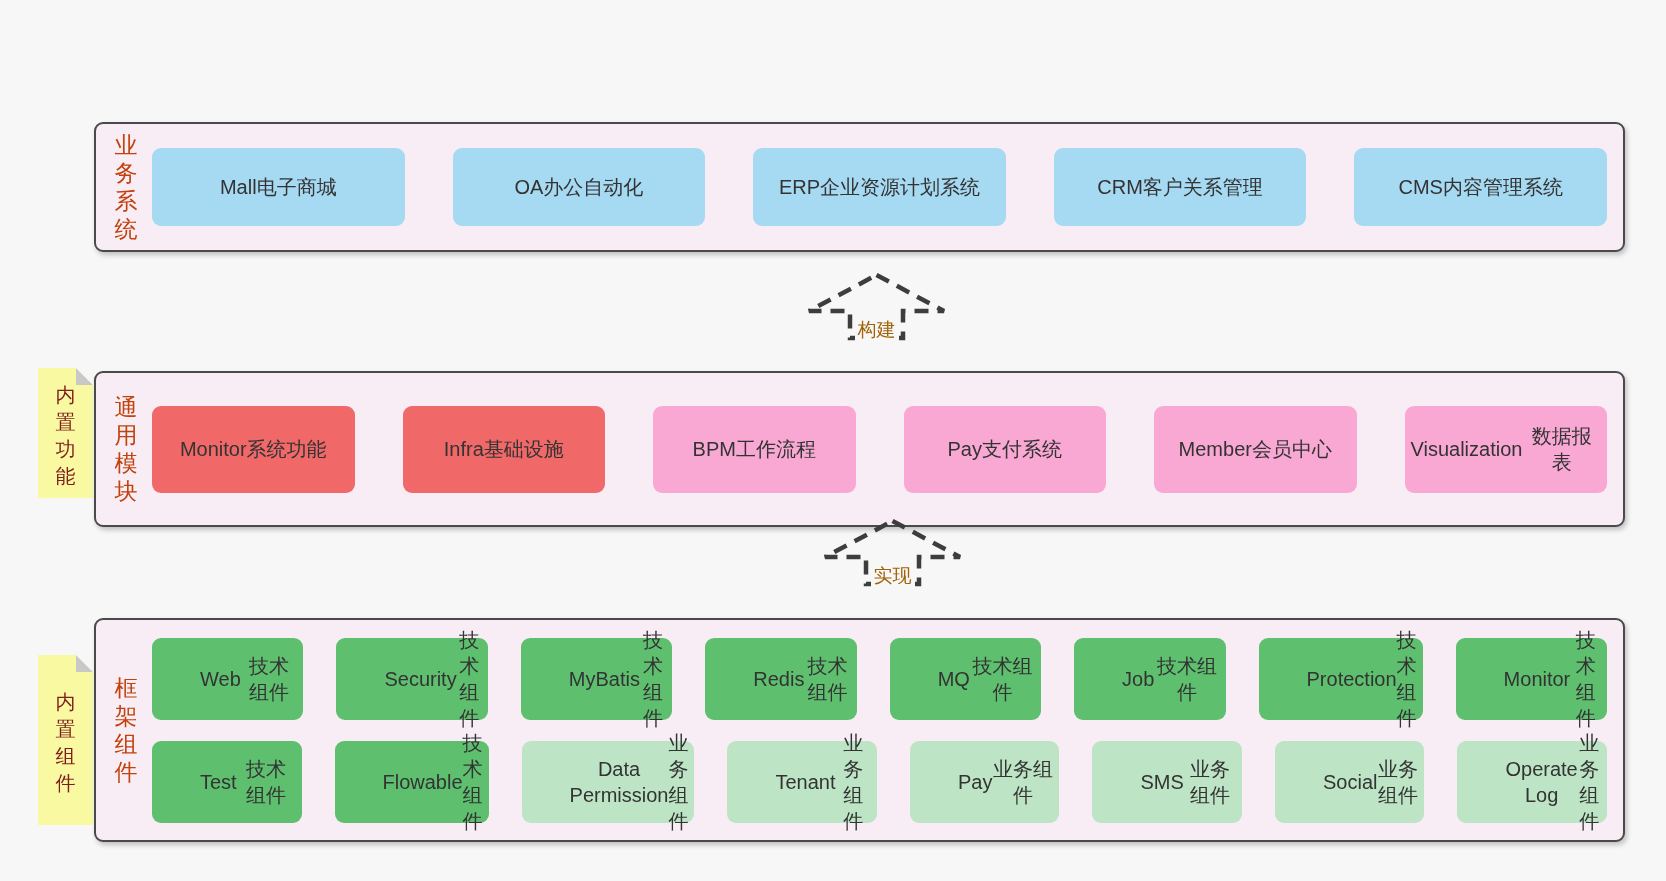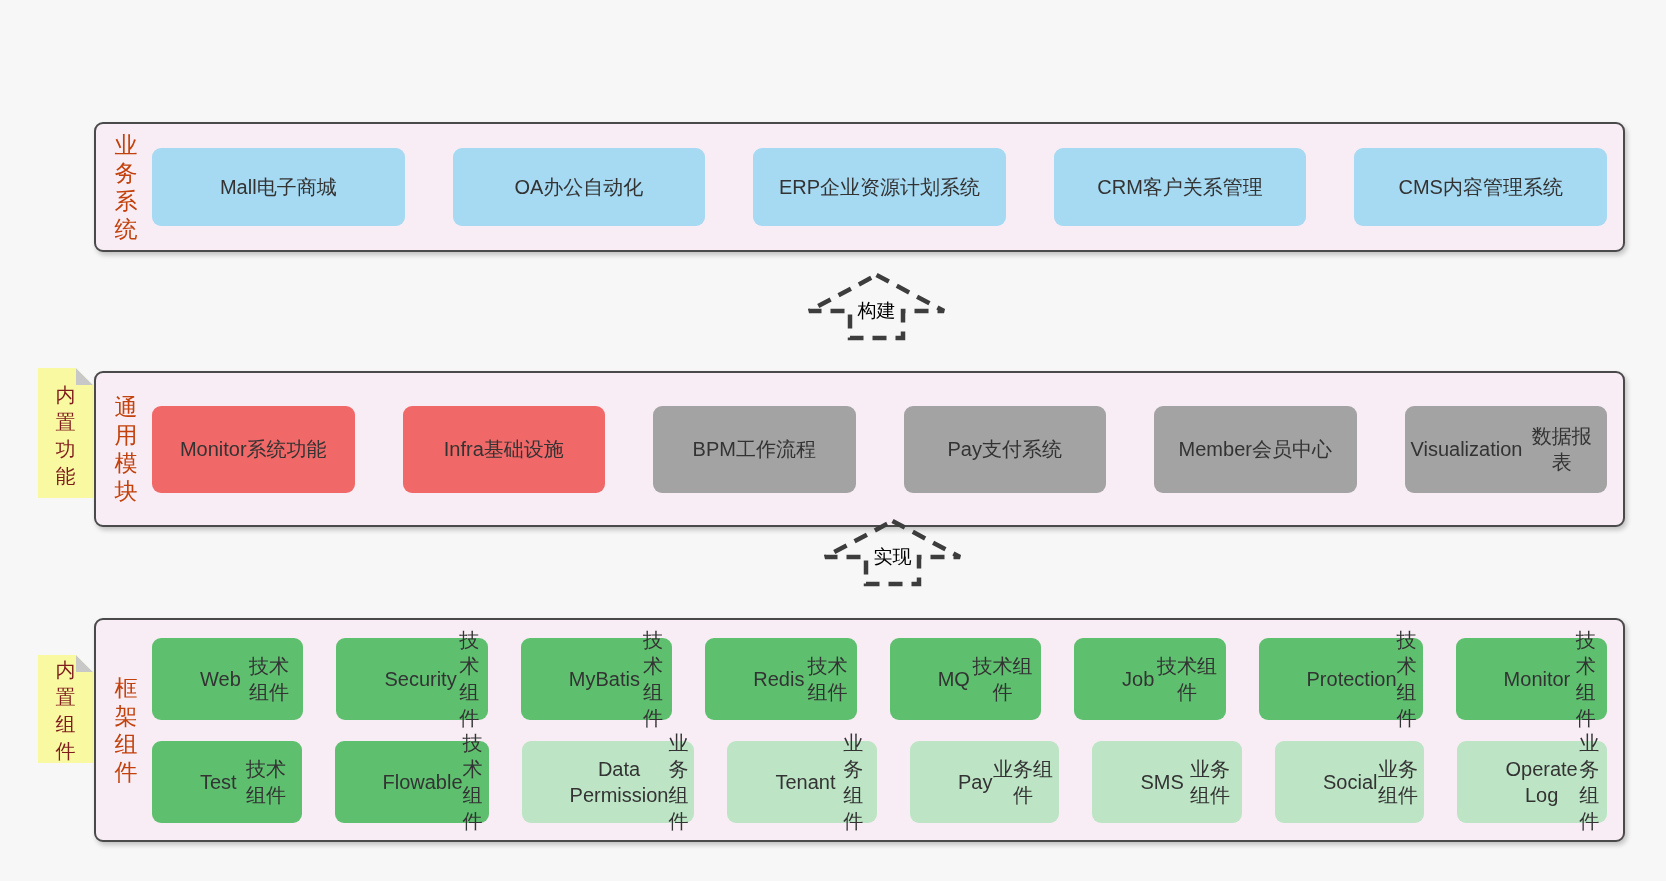--- a/index.html
+++ b/index.html
@@ -71,21 +71,21 @@
   .h87 { height: 87px; }
   .h82 { height: 82px; padding-left: 48px; }
   .box .t, .box .s {
     font-size: 20px;
     line-height: 26px;
     color: #333;
     white-space: pre-line;
   }
   .blue        { background: #a6d9f2; }
   .red         { background: #f16868; }
-  .pink        { background: #a3a3a3; }
+  .pink        { background: #f9a8d4; }
   .green-dark  { background: #5ec06f; }
   .green-light { background: #bde5c5; }
 
   
   .sticky {
     position: absolute;
     width: 55px;
     background: #f9f9a2;
     clip-path: polygon(0 0, calc(100% - 17px) 0, 100% 17px, 100% 100%, 0 100%);
     filter: drop-shadow(2px 2px 2px rgba(0,0,0,0.28));
@@ -121,26 +121,26 @@
   .arrow svg { display: block; }
   .arrow path {
     fill: none;
     stroke: #3d3d3d;
     stroke-width: 4.5;
     stroke-dasharray: 14 9;
   }
   .arrow-label {
     position: absolute;
     left: 50%;
-    top: 25px;
+    top: 44px;
     transform: translateX(-50%);
     background: #f7f7f7;
     padding: 1px 3px;
     font-size: 19px;
-    color: #000000;
+    color: #a16207;
     white-space: nowrap;
   }
 </style>
 </head>
 <body>
 
 <div class="canvas">
 
   <section class="panel" style="top:122px;height:130px">
     <div class="vlabel">业务系统</div>
@@ -210,21 +210,21 @@
     </div>
   </section>
 
   <div class="arrow" style="left:822px;top:518px">
     <svg width="141" height="69" viewBox="0 0 141 69">
       <path d="M70.5 3 L138 39 L97 39 L97 66 L44 66 L44 39 L3 39 Z"></path>
     </svg>
     <span class="arrow-label">实现</span>
   </div>
 
-  <div class="sticky" style="left:38px;top:655px;height:108px">
+  <div class="sticky" style="left:38px;top:655px;height:170px">
     <span class="fold"></span>
     <div class="sticky-text">内置组件</div>
   </div>
 
   <section class="panel" style="top:618px;height:224px">
     <div class="vlabel">框架组件</div>
     <div class="boxes cols">
       <div class="row8">
         <div class="box green-dark h82">
           <div class="t">Web</div>

